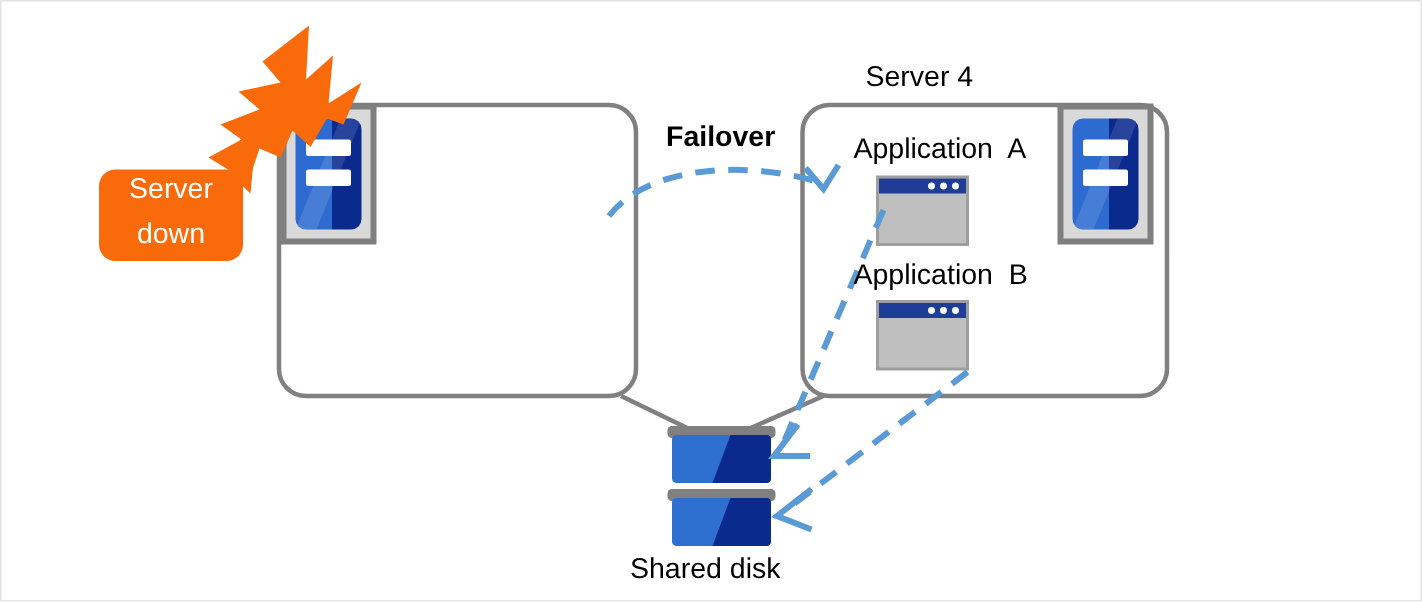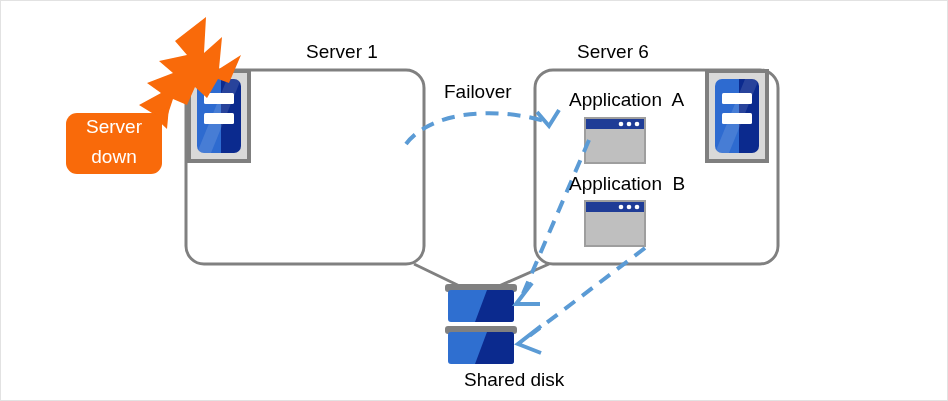--- a/index.html
+++ b/index.html
@@ -141,28 +141,27 @@
       <path d="M 588 139 L 521 295" fill="none" stroke="#5B9BD5" stroke-width="4" stroke-dasharray="13 9"></path>
       <path d="M 531 282 L 515 303 L 539 303" fill="none" stroke="#5B9BD5" stroke-width="4" stroke-linejoin="miter"></path>
     </g>
 
     <g>
       <path d="M 644 247 L 523 339" fill="none" stroke="#5B9BD5" stroke-width="4" stroke-dasharray="13 9"></path>
       <path d="M 540 325 L 517 343 L 540 352" fill="none" stroke="#5B9BD5" stroke-width="4" stroke-linejoin="miter"></path>
     </g>
   </svg>
 
-  <div class="lbl" style="left:305px;top:40px;">Server 1</div>
 
-  <div class="lbl" style="left:576px;top:40px;">Server 6</div>
+  <div class="lbl" style="left:576px;top:40px;">Server 4</div>
 
-  <div class="lbl" style="left:443px;top:80px;">Failover</div>
+  <div class="lbl" style="left:443px;top:80px;font-weight:bold;">Failover</div>
 
   <div class="lbl" style="left:568px;top:88px;text-align:center;">Application  A</div>
 
   <div class="lbl" style="left:568px;top:172px;text-align:center;">Application  B</div>
 
-  <div class="lbl" style="left:419px;top:368px;margin-left:44px;">Shared disk</div>
+  <div class="lbl" style="left:419px;top:368px;">Shared disk</div>
 
   <div class="badge-text" style="left:65px;top:113px;width:96px;">Server</div>
   <div class="badge-text" style="left:65px;top:143px;width:96px;text-align:center;">down</div>
 
 </div>
 
 </body></html>

